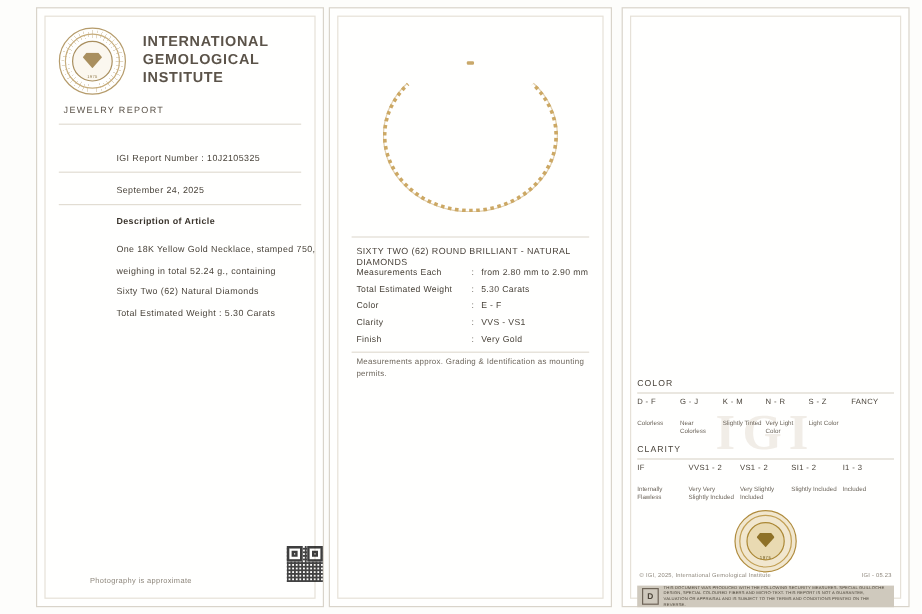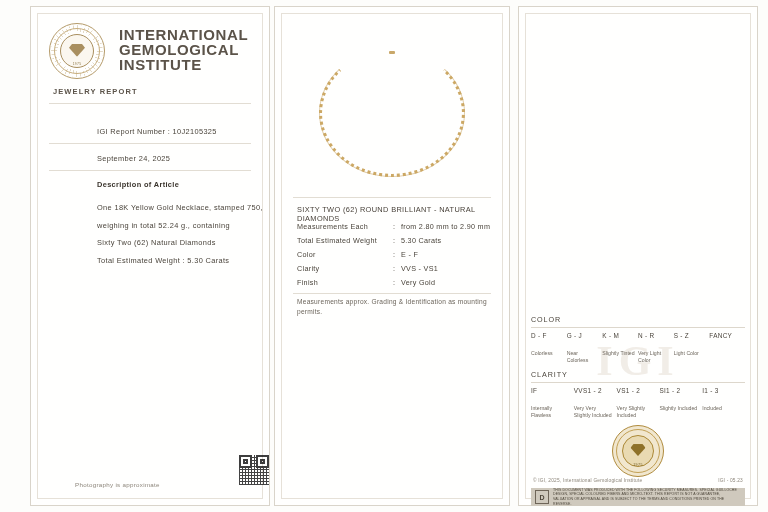--- a/index.html
+++ b/index.html
@@ -80,34 +80,34 @@
     border-radius: 50%;
     background:
       repeating-conic-gradient(from 0deg, rgba(181,155,106,.38) 0deg 1.4deg, rgba(255,255,255,0) 1.4deg 9deg);
     -webkit-mask: radial-gradient(circle, transparent 52%, #000 53%, #000 96%, transparent 97%);
             mask: radial-gradient(circle, transparent 52%, #000 53%, #000 96%, transparent 97%);
   }
   .brand {
     position: absolute;
     left: 88px;
     top: 20px;
-    font-size: 15px;
+    font-size: 12px;
     line-height: 15px;
     letter-spacing: .6px;
     font-weight: bold;
     color: #5b5349;
   }
   .report-type {
     position: absolute;
     left: 22px;
     top: 80px;
     font-size: 7.5px;
     letter-spacing: 1.1px;
     color: #5b5349;
-    font-weight: bold;
+    font-weight: normal;
   }
   .rule {
     position: absolute;
     left: 18px;
     right: 18px;
     height: 1px;
     background: #e2ddd3;
   }
   .kv {
     position: absolute;

